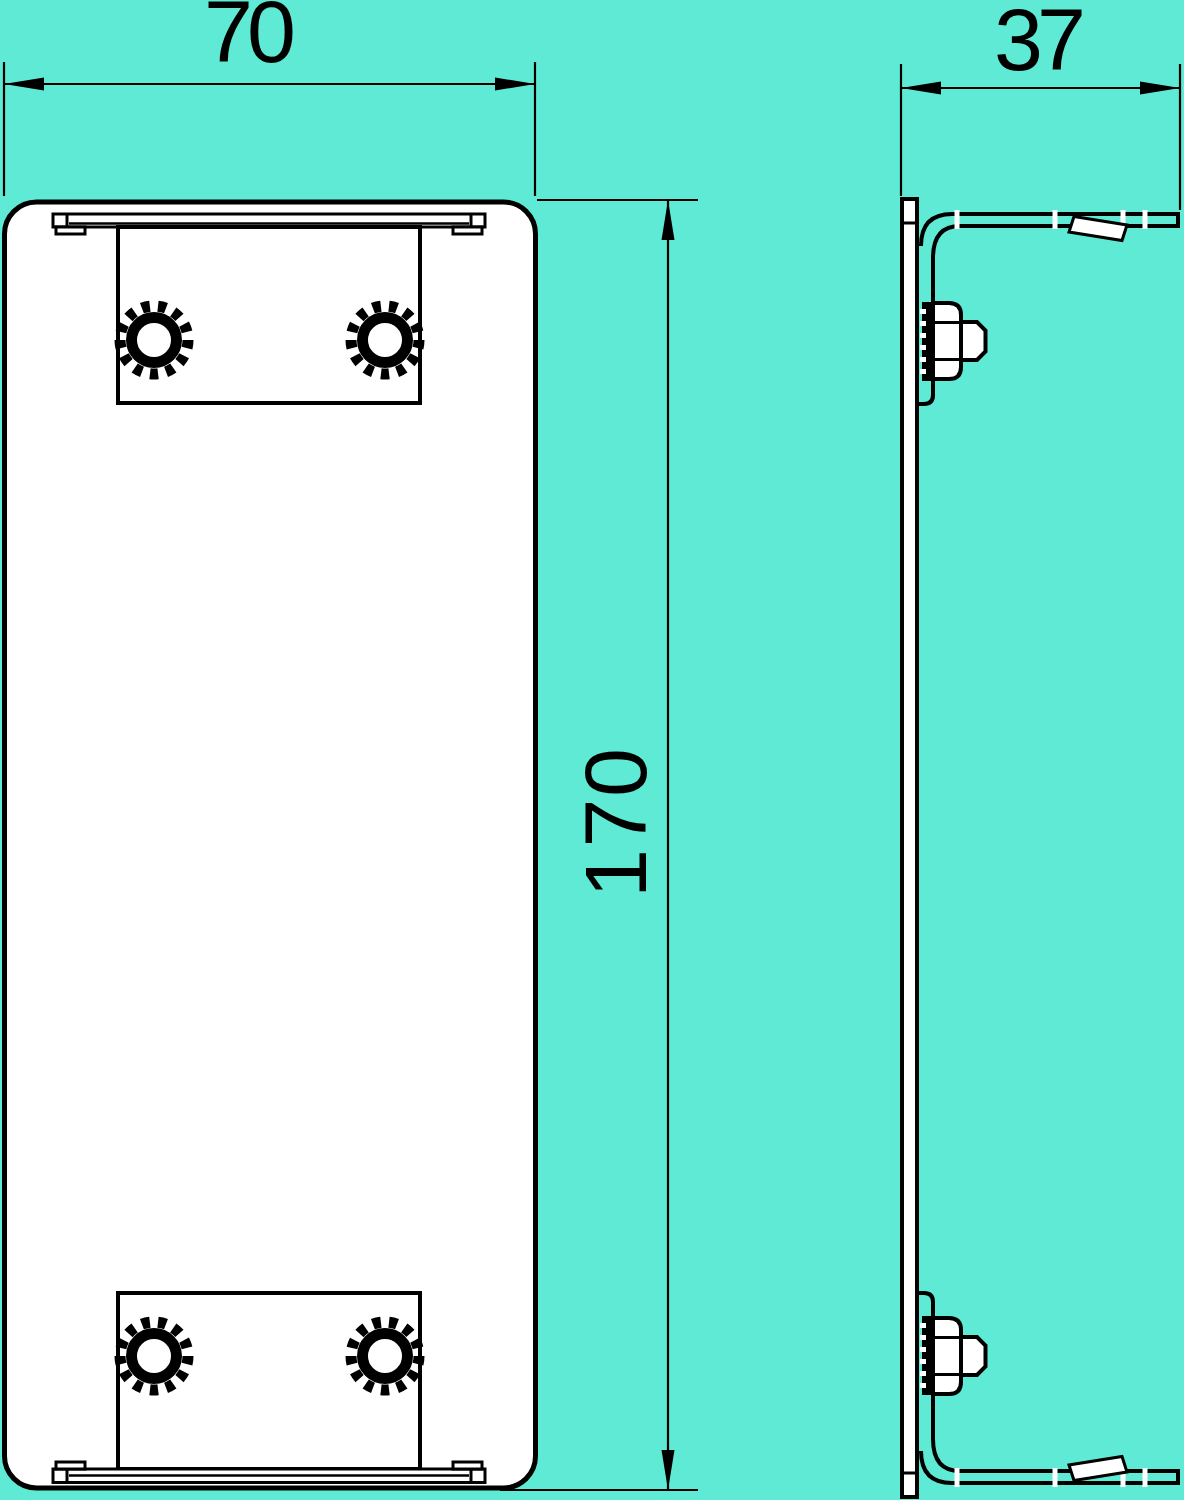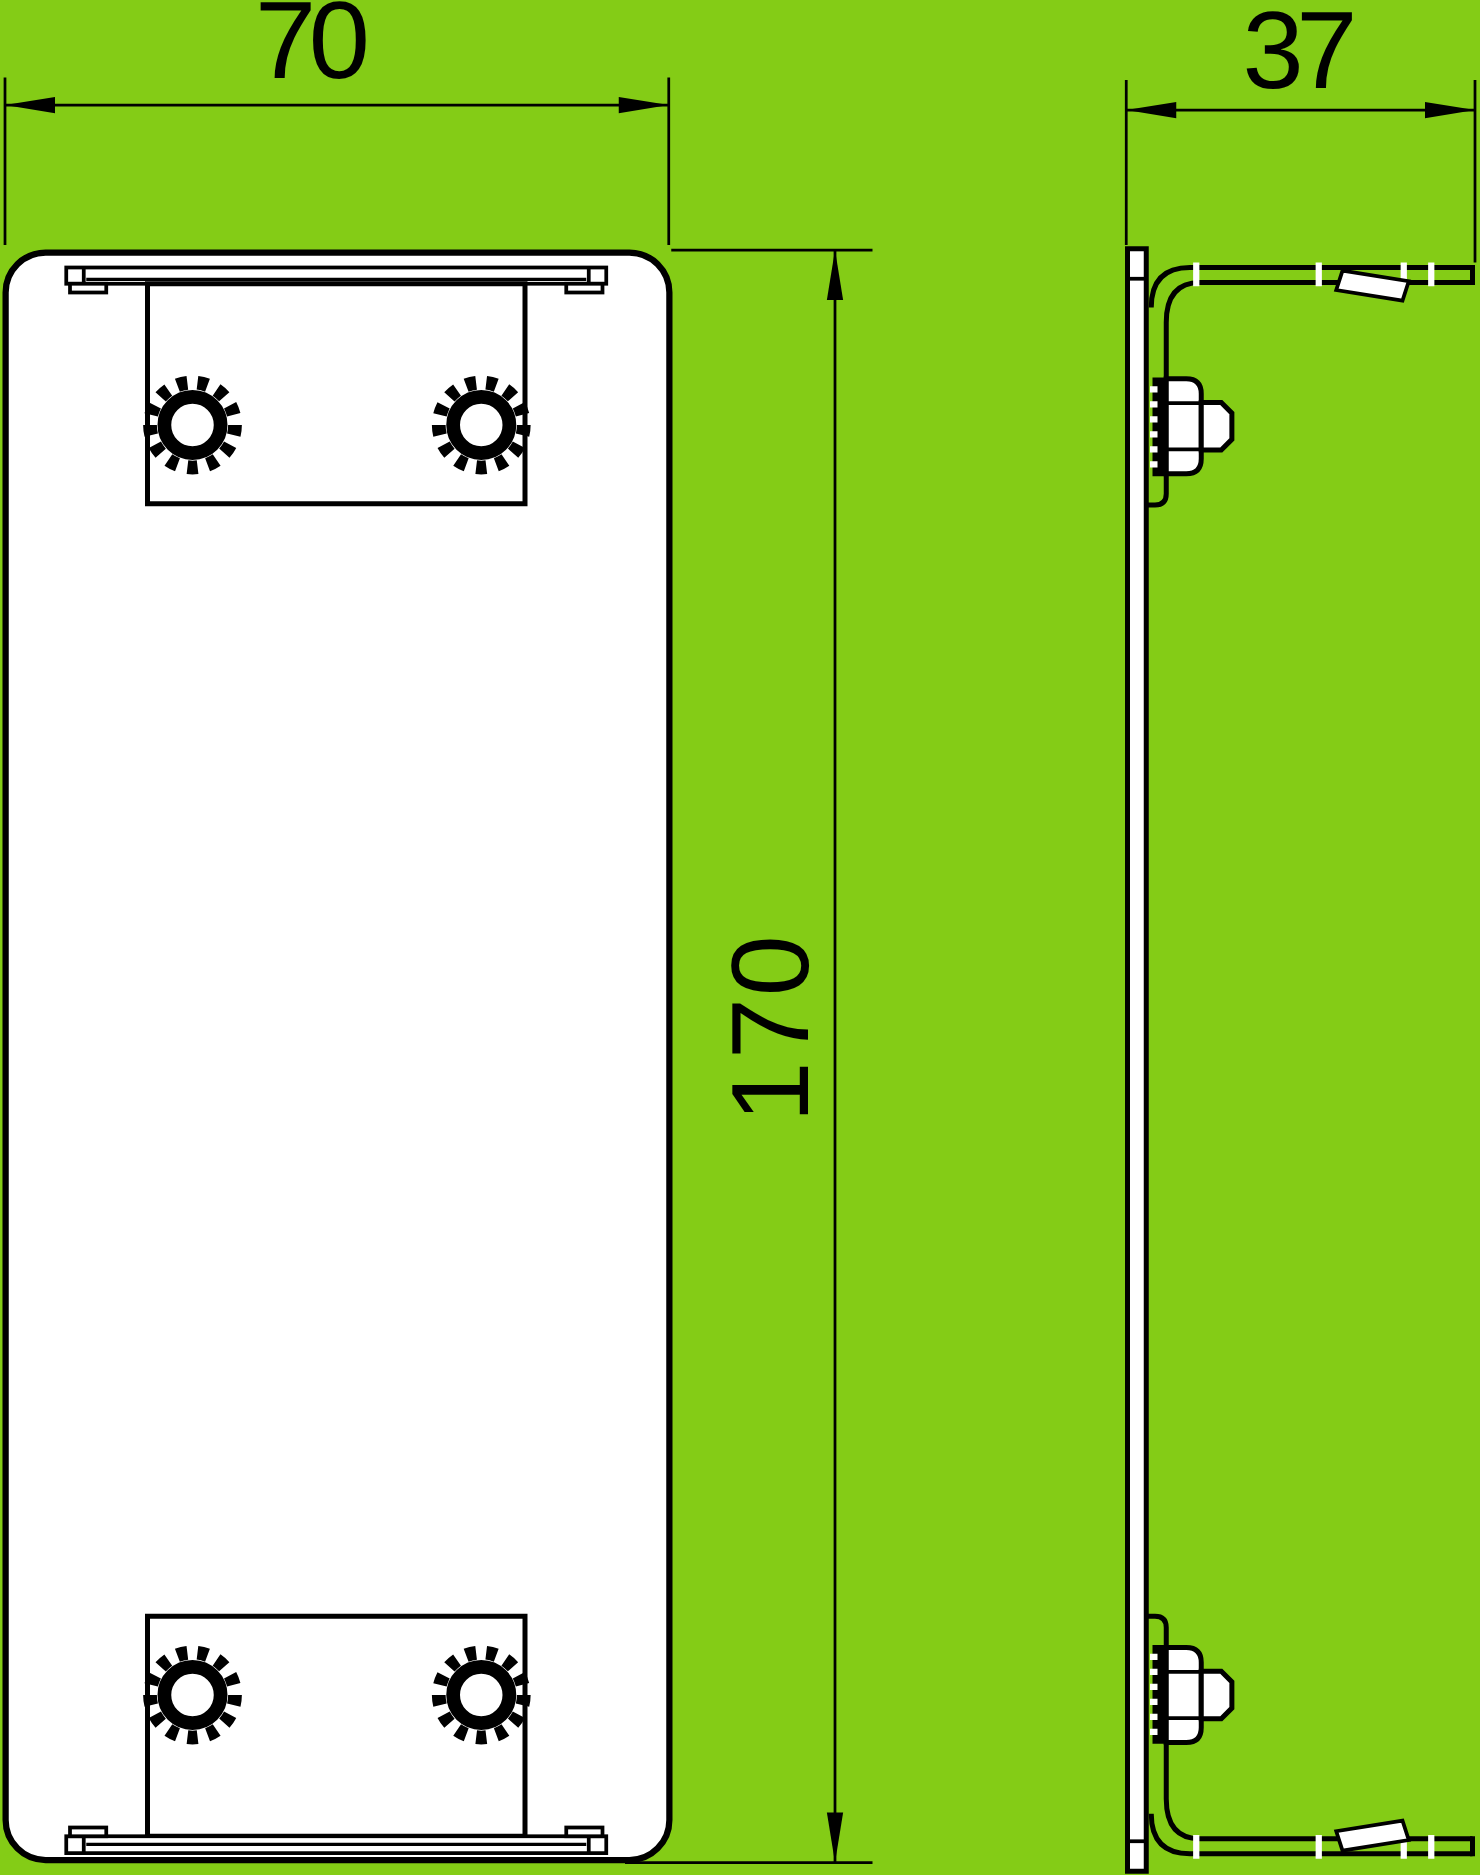--- a/index.html
+++ b/index.html
@@ -5,21 +5,21 @@
   html, body {
     margin: 0;
     padding: 0;
     background: #ffffff;
     font-family: "Liberation Sans", sans-serif;
   }
   .stage {
     position: relative;
     width: 1184px;
     height: 1500px;
-    background: #84cc16;
+    background: #5eead4;
     overflow: hidden;
   }
   svg { display: block; }
   .ln  { stroke: #000000; stroke-width: 4;   fill: none; stroke-linecap: butt; }
   .ln5 { stroke: #000000; stroke-width: 5;   fill: none; }
   .ln3 { stroke: #000000; stroke-width: 3;   fill: none; }
   .ln2 { stroke: #000000; stroke-width: 2.5; fill: none; }
   .thin{ stroke: #000000; stroke-width: 2.2; fill: none; }
   .wfill { fill: #ffffff; }
   .bfill { fill: #000000; }

